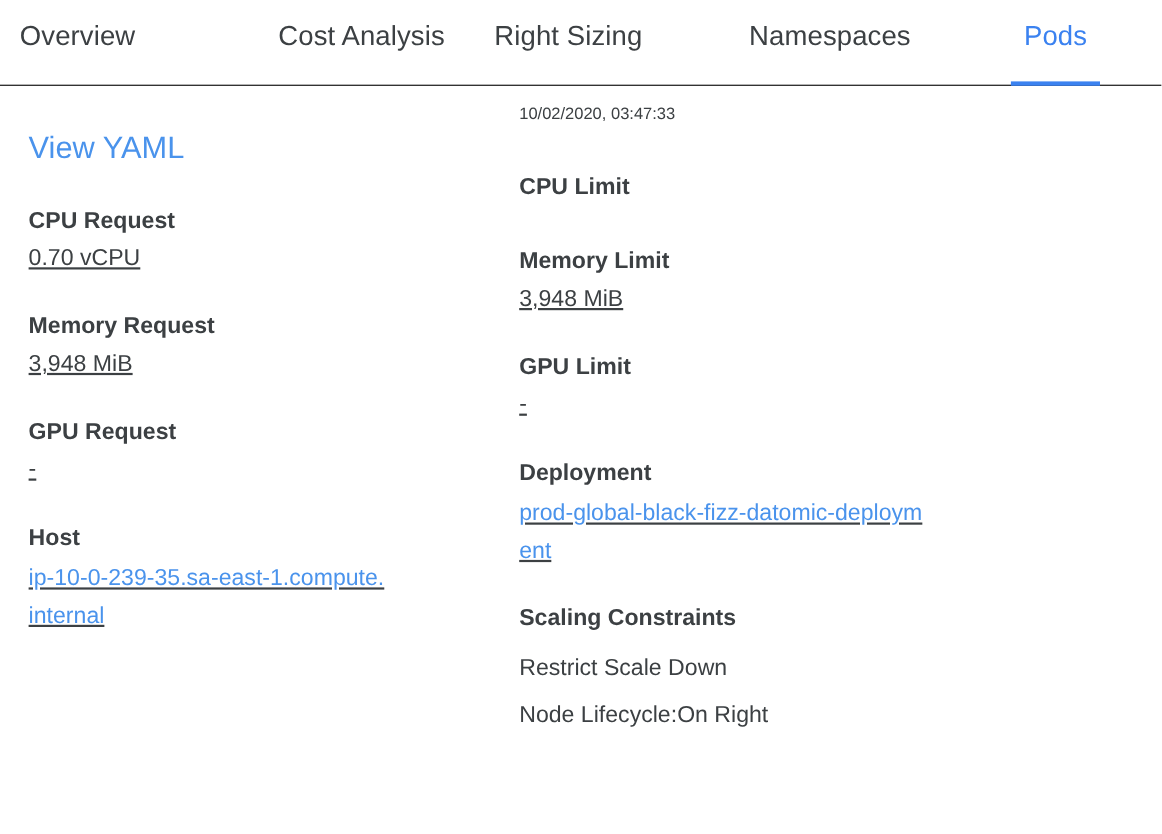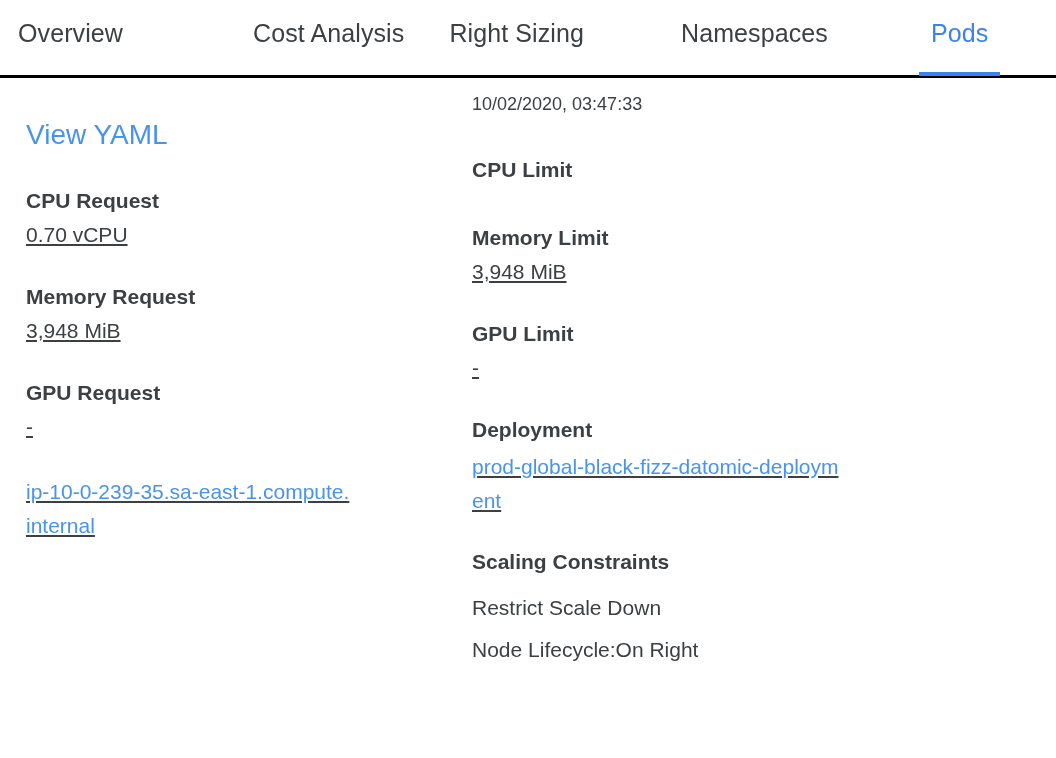--- a/index.html
+++ b/index.html
@@ -14,21 +14,21 @@
     font-family: "Liberation Sans", "DejaVu Sans", sans-serif;
     color: #3c4043;
     overflow: hidden;
   }
 
   
   .tabbar {
     position: relative;
     height: 78px;
     box-sizing: border-box;
-    border-bottom: 3px solid #000000;
+    border-bottom: 1px solid #000000;
     background: #ffffff;
   }
   .tabs {
     display: flex;
     align-items: flex-start;
     height: 100%;
     padding-left: 18px;
     box-sizing: border-box;
   }
   .tab {
@@ -129,21 +129,21 @@
     line-height: 34px;
   }
 
   .top-link {
     font-size: 28px;
     line-height: 28px;
     display: inline-block;
     margin-top: 31px;
   }
   .timestamp {
-    font-size: 18px;
+    font-size: 15px;
     line-height: 28px;
     color: #3c4043;
   }
 
   
   .gap-a { height: 34px; }  
   .gap-b { height: 38px; }
   .gap-c { height: 30px; }
 
   .scaling-item {
@@ -212,20 +212,21 @@
     <div class="gap-a"></div>
 
     <div class="field">
       <div class="field-label">GPU Request</div>
       <div class="field-value">-</div>
     </div>
 
     <div class="gap-a"></div>
 
     <div class="field">
+      <div class="field-label">Host</div>
       <div class="field-value wrapbox-host">
         <a class="link-text">ip-10-0-239-35.sa-east-1.compute.internal</a>
       </div>
     </div>
 
   </div>
 
   <div class="col col-right">
 
     <div class="field">

